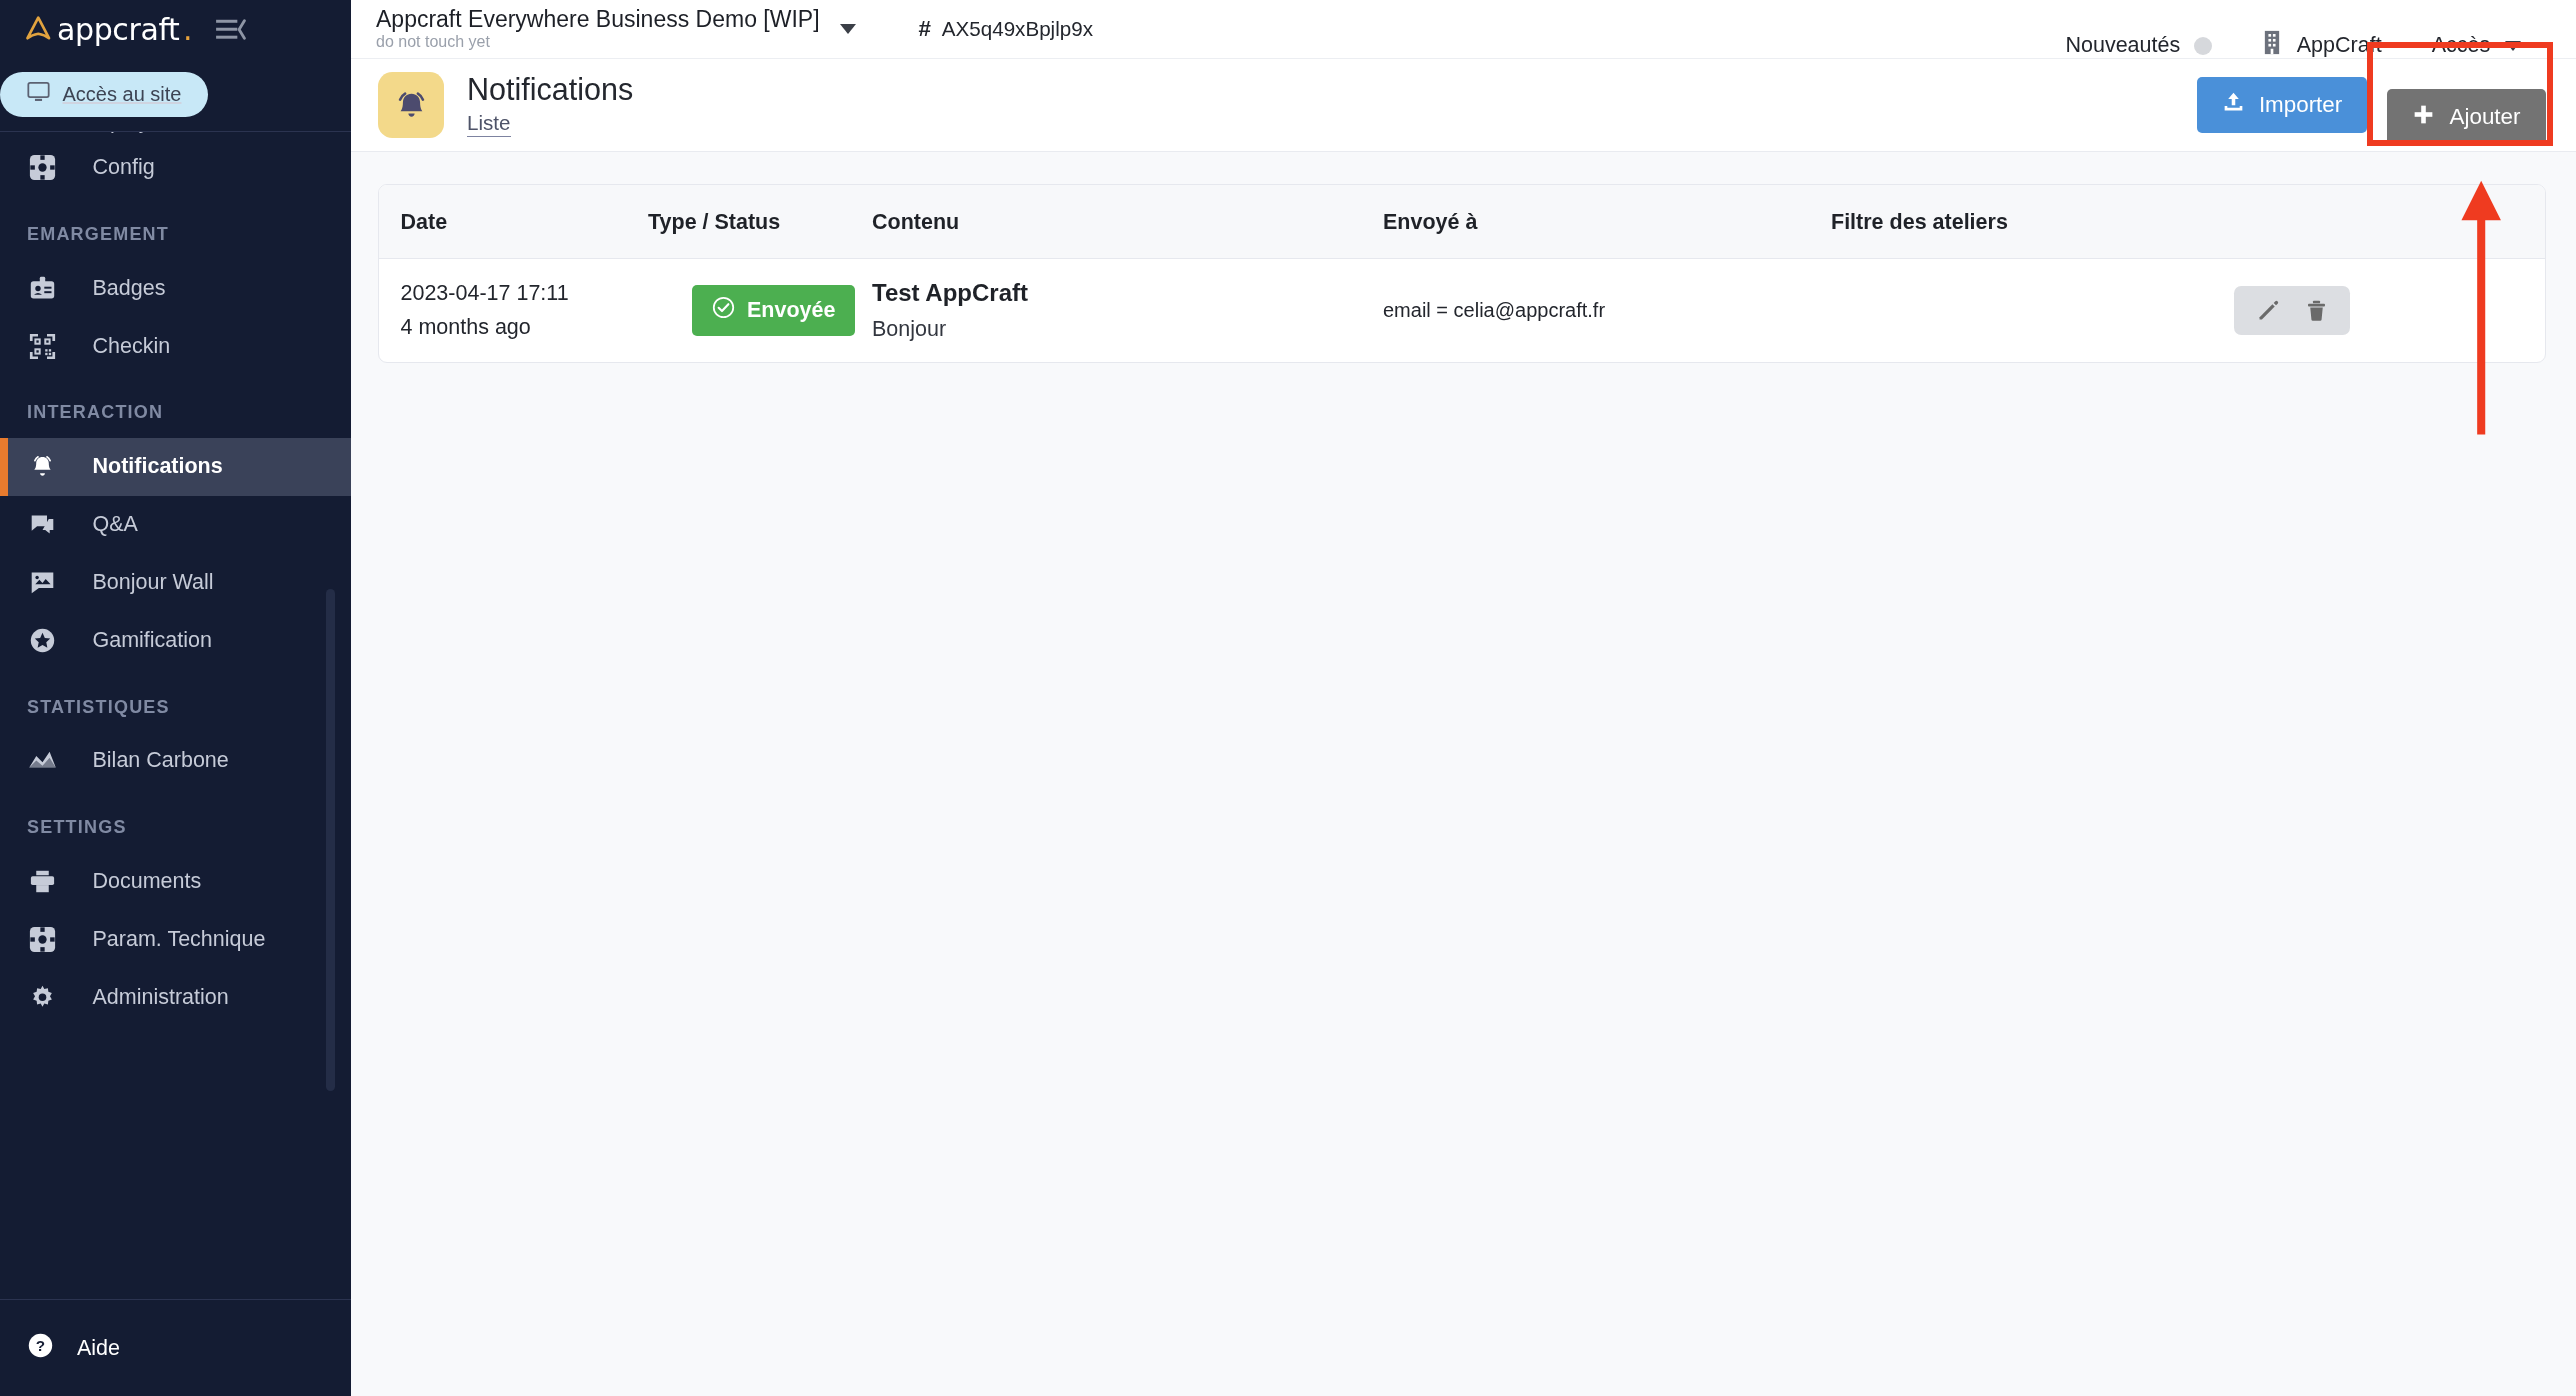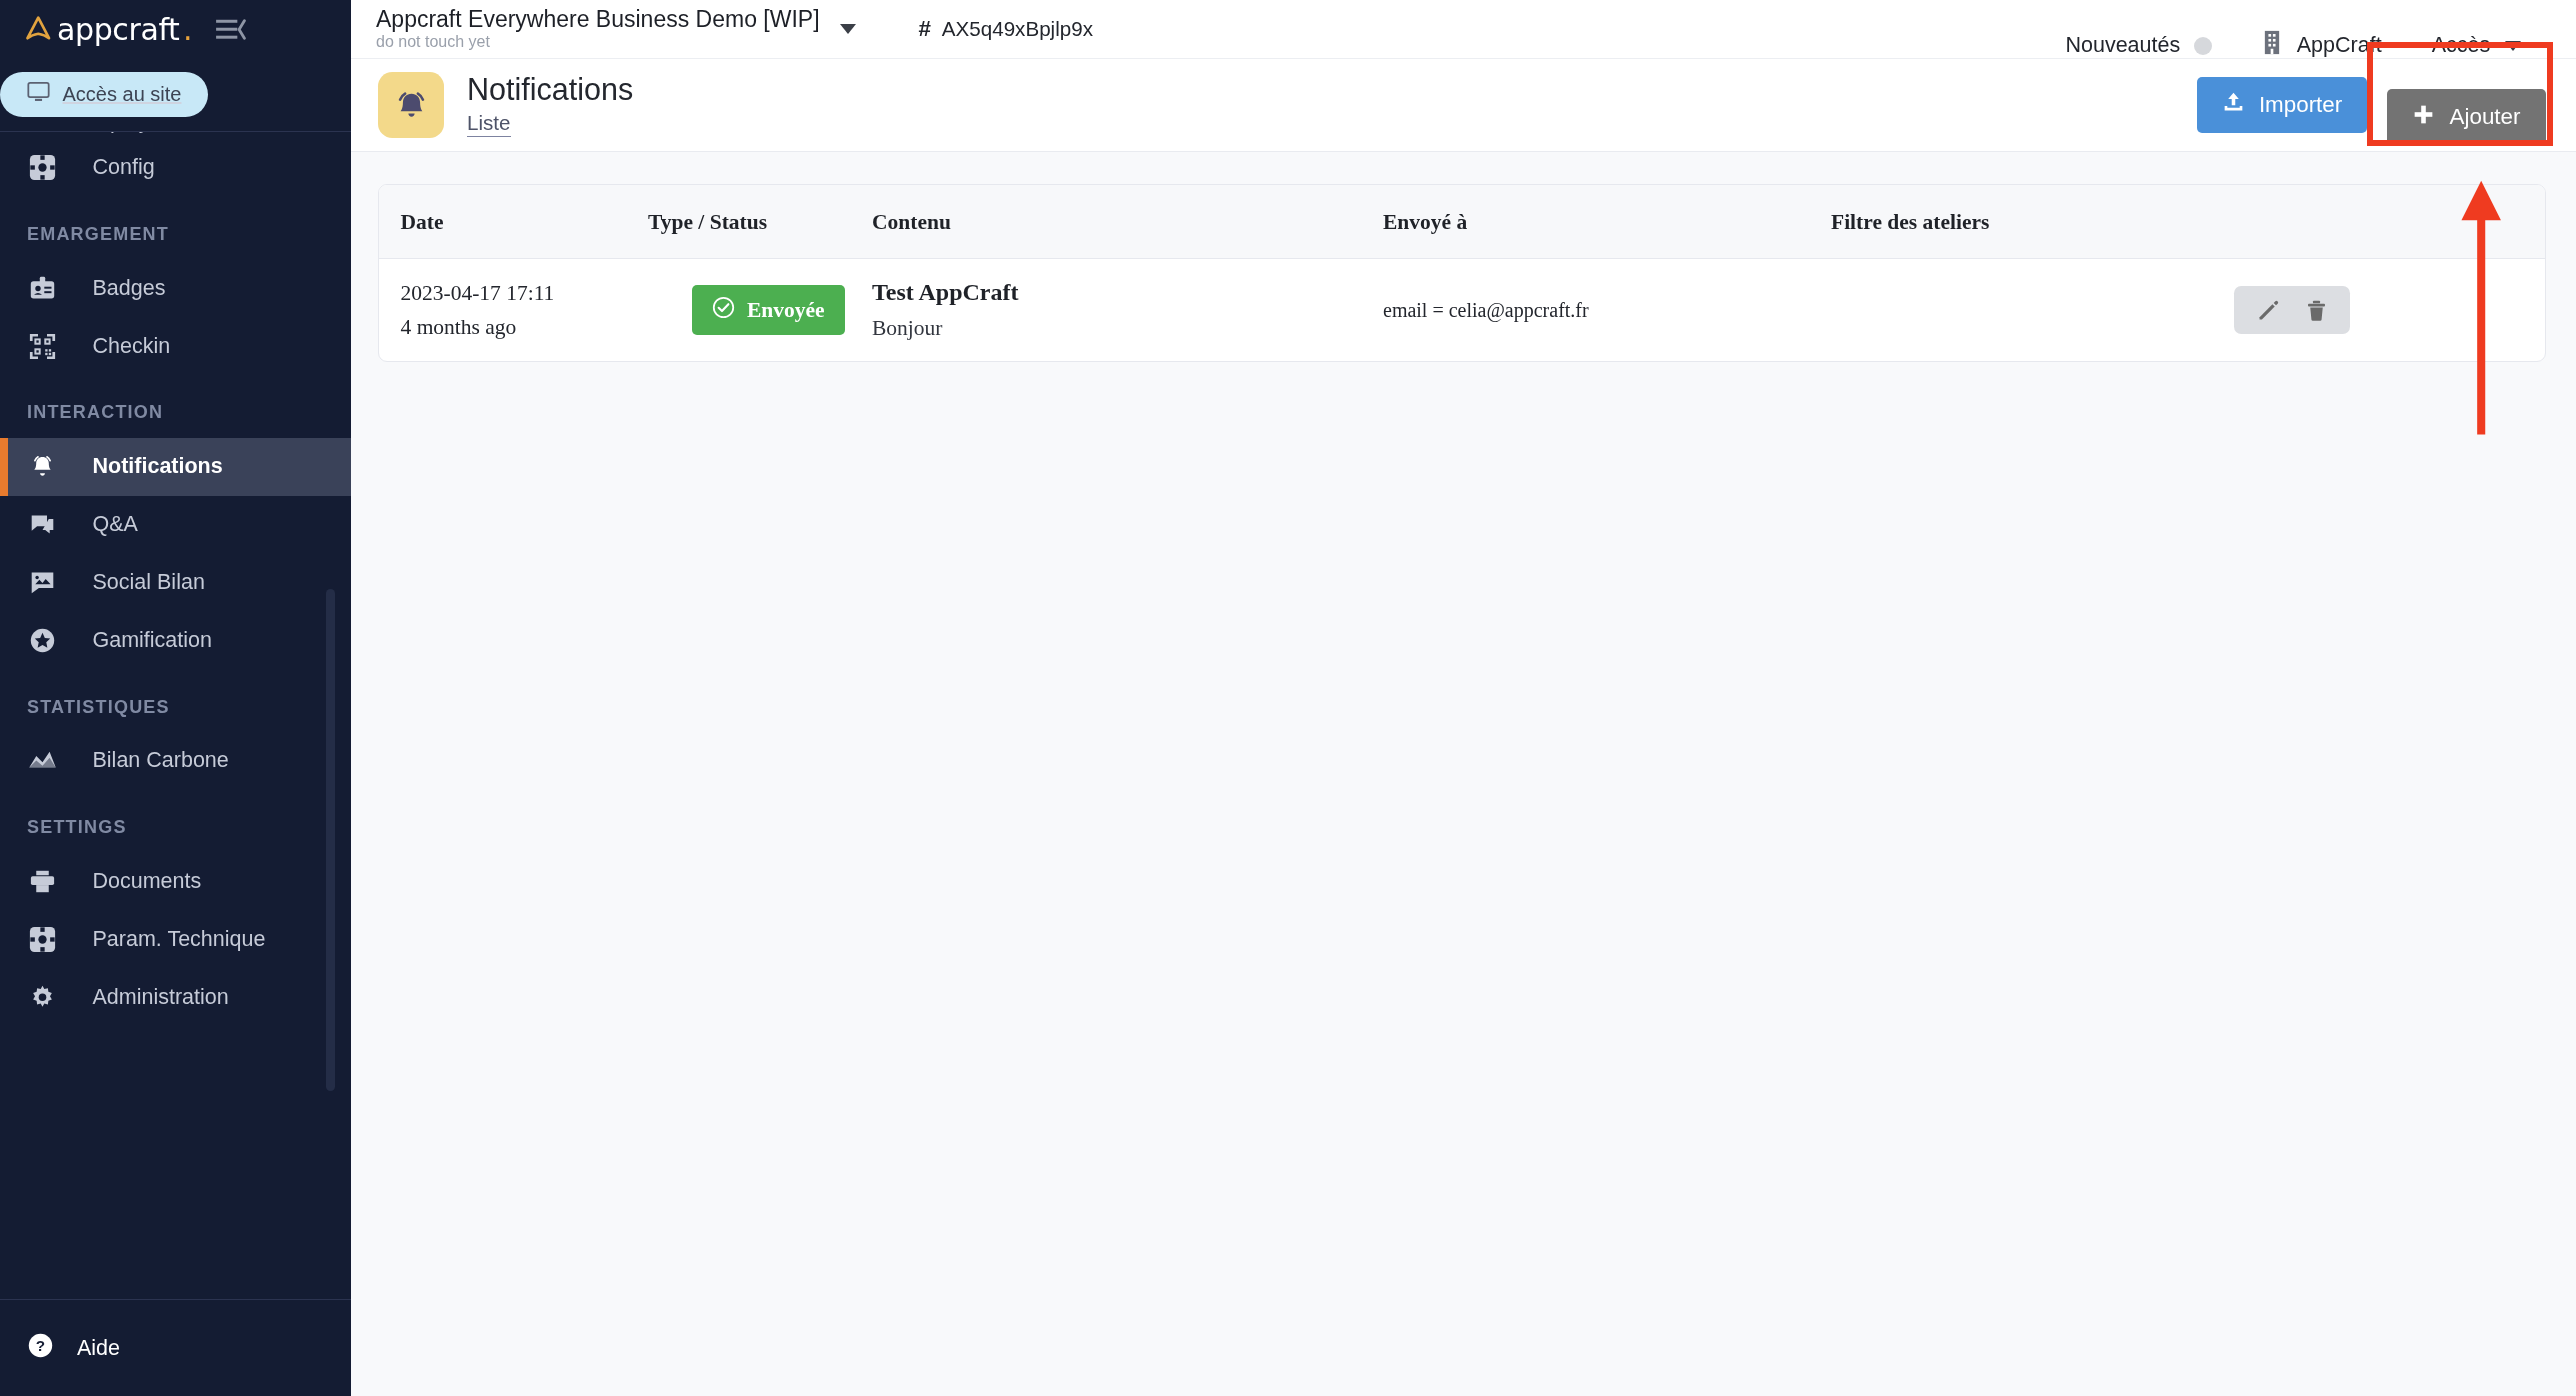--- a/index.html
+++ b/index.html
@@ -168,21 +168,21 @@
     position: absolute; left: -20px; top: -23px;
     width: 186px; height: 104px;
     border: 6.3px solid #ef3b20; background: transparent;
     pointer-events: none;
   }
 
   
   .content { padding: 32px 30.5px 0 27px; flex: 1 1 auto; }
   .card {
     background: #ffffff; border: 0.9px solid #e6e8ee; border-radius: 9px;
-    overflow: hidden; max-width: 2178px; font-family: Liberation Serif, serif;
+    overflow: hidden; max-width: 2178px;
   }
   table { width: 100%; border-collapse: collapse; }
   thead tr { background: #f7f8fa; }
   th {
     text-align: left; font-size: 21.5px; color: #1f2228; font-weight: 700;
     padding: 25px 0 23px 0; border-bottom: 0.9px solid #e6e8ee;
   }
   td { padding: 20px 0; vertical-align: middle; border-bottom: none; }
   .c-date { width: 269px; padding-left: 21.5px; }
   .c-type { width: 224px; }
@@ -330,21 +330,21 @@
           <span>Q&amp;A</span>
         </div>
         <div class="sb-item">
           <span class="ico">
             <svg width="27" height="27" viewBox="0 0 30 30">
               <path d="M3 4h24v17H11l-8 6z" fill="#c6cbd8"></path>
               <path d="M7 17 l4.5-5 3.5 3.6 3.5-4.6 5.5 6z" fill="#141c33"></path>
               <circle cx="9" cy="9.5" r="1.9" fill="#141c33"></circle>
             </svg>
           </span>
-          <span>Social Bilan</span>
+          <span>Bonjour Wall</span>
         </div>
         <div class="sb-item">
           <span class="ico">
             <svg width="27" height="27" viewBox="0 0 30 30">
               <circle cx="15" cy="15" r="13" fill="#c6cbd8"></circle>
               <path d="M15 6.5l2.6 5.6 6 .7-4.4 4.2 1.2 6-5.4-3-5.4 3 1.2-6-4.4-4.2 6-.7z" fill="#141c33"></path>
             </svg>
           </span>
           <span>Gamification</span>
         </div>

